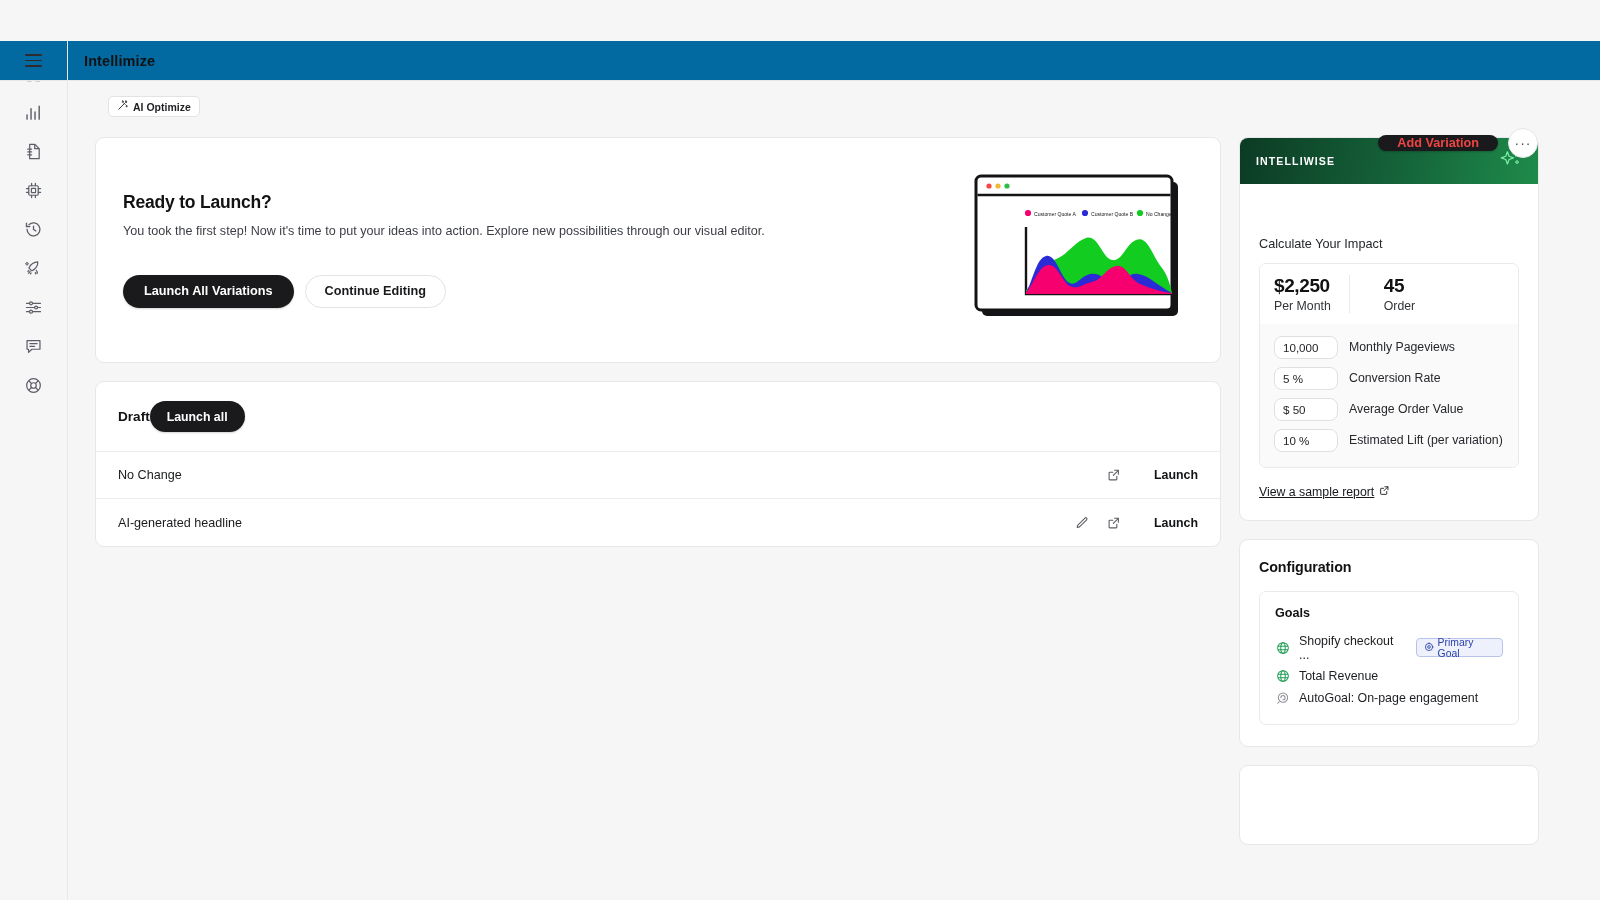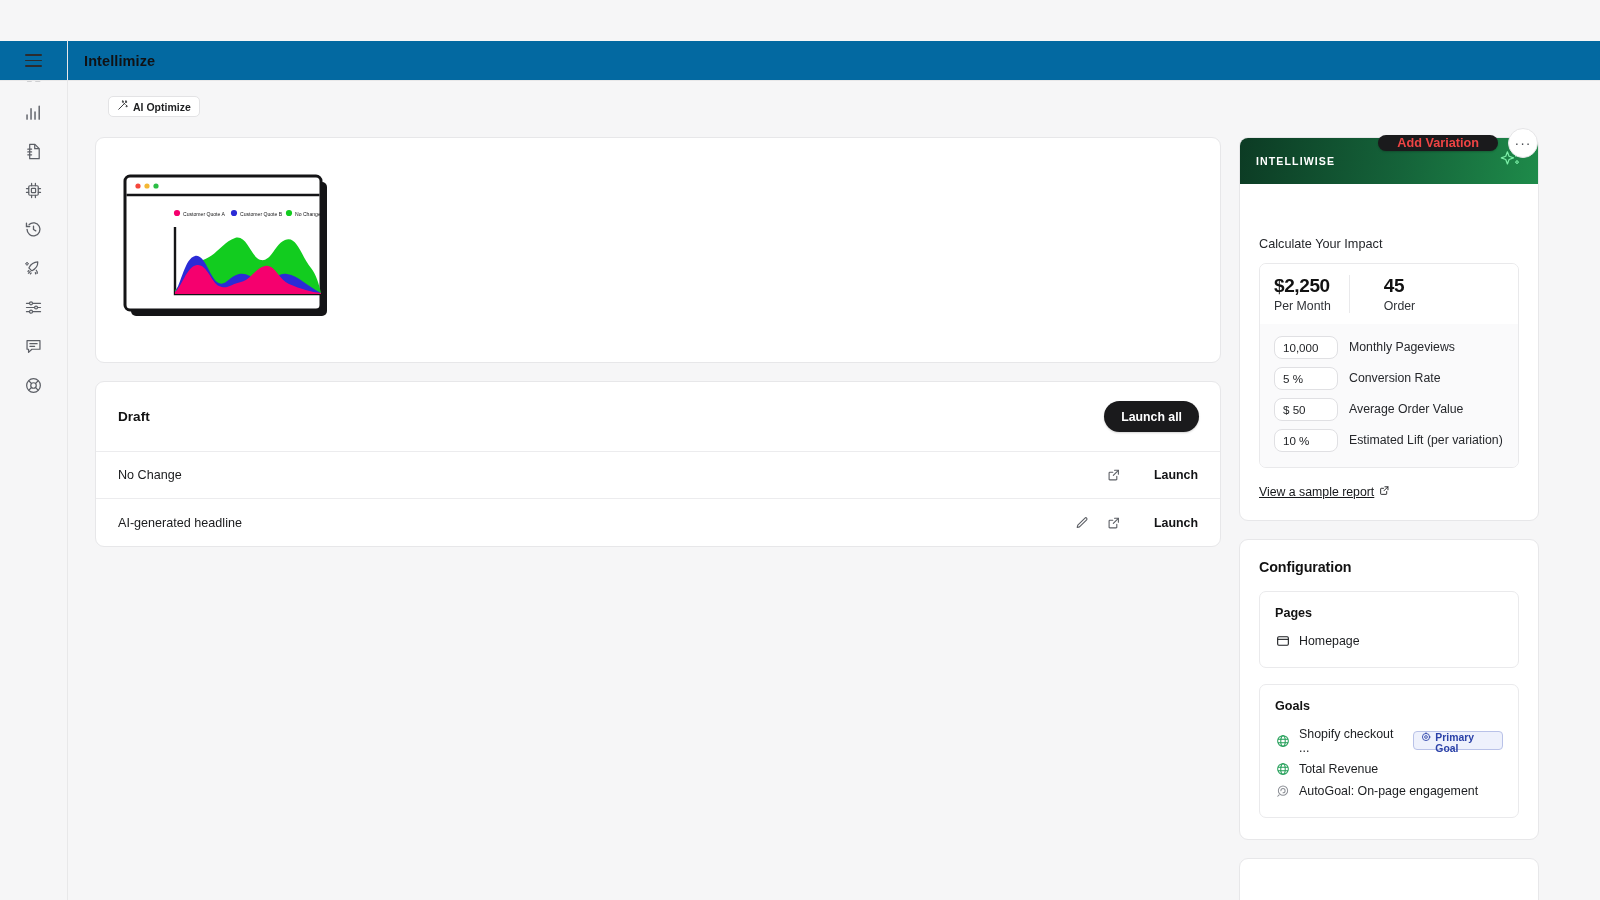--- a/index.html
+++ b/index.html
@@ -152,21 +152,21 @@
     font-size: 12.7px; font-weight: 600; font-family: inherit;
     cursor: pointer;
   }
 
   
   .illus { width: 216px; height: 156px; position: relative; }
   .illus svg { display: block; }
 
   
   .draft-head {
-    display: flex; align-items: center; justify-content: space-between;
+    display: flex; align-items: center; 
     padding: 19px 21px 19px 22px;
     border-bottom: 1px solid #ececee;
   }
   .draft-label { font-size: 13.6px; font-weight: 700; }
   .btn-launch-all {
     height: 31px; padding: 0 17px; border-radius: 16px;
     background: #1a1a1c; color: #fff; border: none;
     font-size: 12.3px; font-weight: 700; font-family: inherit;
     cursor: pointer; box-shadow: 0 1px 2px rgba(0,0,0,.18);
   }
@@ -238,25 +238,25 @@
     background: #fff;
   }
   .cfg-box-title { font-size: 12.6px; font-weight: 700; margin-bottom: 10px; }
   .cfg-item {
     display: flex; align-items: center; gap: 9px;
     font-size: 12.4px; color: #1c1e21;
     padding: 3.5px 0;
   }
   .cfg-item .ic { width: 15px; height: 15px; display: flex; align-items: center; justify-content: center; flex: 0 0 15px; }
   .badge-primary {
-    display: inline-flex; gap: 4px;
+    display: inline-flex; align-items: center; gap: 4px;
     height: 19px; padding: 0 7px;
     border: 1px solid #b9c2e8; border-radius: 4px;
     background: #eef1fc; color: #2b41a8;
-    font-size: 10.4px; font-weight: 700;
+    font-size: 10.4px; font-weight: 400;
     margin-left: 4px;
     cursor: pointer;
   }
 
   .stub-card {
     margin-top: 18px; height: 80px;
     background: #fff; border: 1px solid #e7e7e9;
     border-radius: 9px;
   }
 </style>
@@ -388,20 +388,28 @@
     <div class="btn-ghost-round">
       <span>···</span>
     </div>
   </div>
 
   <div class="content">
 
     <div class="col-left">
 
       <div class="card launch-card">
+        <div>
+          <div class="launch-title">Ready to Launch?</div>
+          <div class="launch-sub">You took the first step! Now it's time to put your ideas into action. Explore new possibilities through our visual editor.</div>
+          <div class="launch-buttons">
+            <button class="btn-pill-dark">Launch All Variations</button>
+            <button class="btn-pill-light">Continue Editing</button>
+          </div>
+        </div>
 
         <div class="illus">
           <svg width="216" height="156" viewBox="0 0 216 156">
 
             <rect x="8" y="10" width="196" height="134" rx="5" fill="#141416"></rect>
             <rect x="2" y="4" width="196" height="134" rx="5" fill="#ffffff" stroke="#141416" stroke-width="3"></rect>
 
             <line x1="3.5" y1="23" x2="196.5" y2="23" stroke="#141416" stroke-width="2.4"></line>
             <circle cx="15" cy="14" r="2.6" fill="#f5463b"></circle>
             <circle cx="24" cy="14" r="2.6" fill="#f4b734"></circle>
@@ -524,32 +532,20 @@
                 <path d="M11.2 9.4v3.4a.8.8 0 0 1-.8.8H3.2a.8.8 0 0 1-.8-.8V5.6a.8.8 0 0 1 .8-.8h3.4"></path>
               </svg>
             </span>
           </span>
         </div>
       </div>
 
       <div class="card cfg-card">
         <div class="cfg-title">Configuration</div>
 
-        <div class="cfg-box">
-          <div class="cfg-box-title">Pages</div>
-          <div class="cfg-item">
-            <span class="ic">
-              <svg width="14" height="14" viewBox="0 0 16 16" fill="none" stroke="#1b1d20" stroke-width="1.25">
-                <rect x="1.9" y="3.2" width="12.2" height="9.6" rx="1.3"></rect>
-                <path d="M1.9 6.1h12.2"></path>
-              </svg>
-            </span>
-            <span>Homepage</span>
-          </div>
-        </div>
 
         <div class="cfg-box">
           <div class="cfg-box-title">Goals</div>
 
           <div class="cfg-item">
             <span class="ic">
               <svg width="14" height="14" viewBox="0 0 16 16" fill="none" stroke="#1f9d55" stroke-width="1.15">
                 <circle cx="8" cy="8" r="6.1"></circle>
                 <ellipse cx="8" cy="8" rx="2.55" ry="6.1"></ellipse>
                 <path d="M2.2 6h11.6M2.2 10h11.6"></path>

